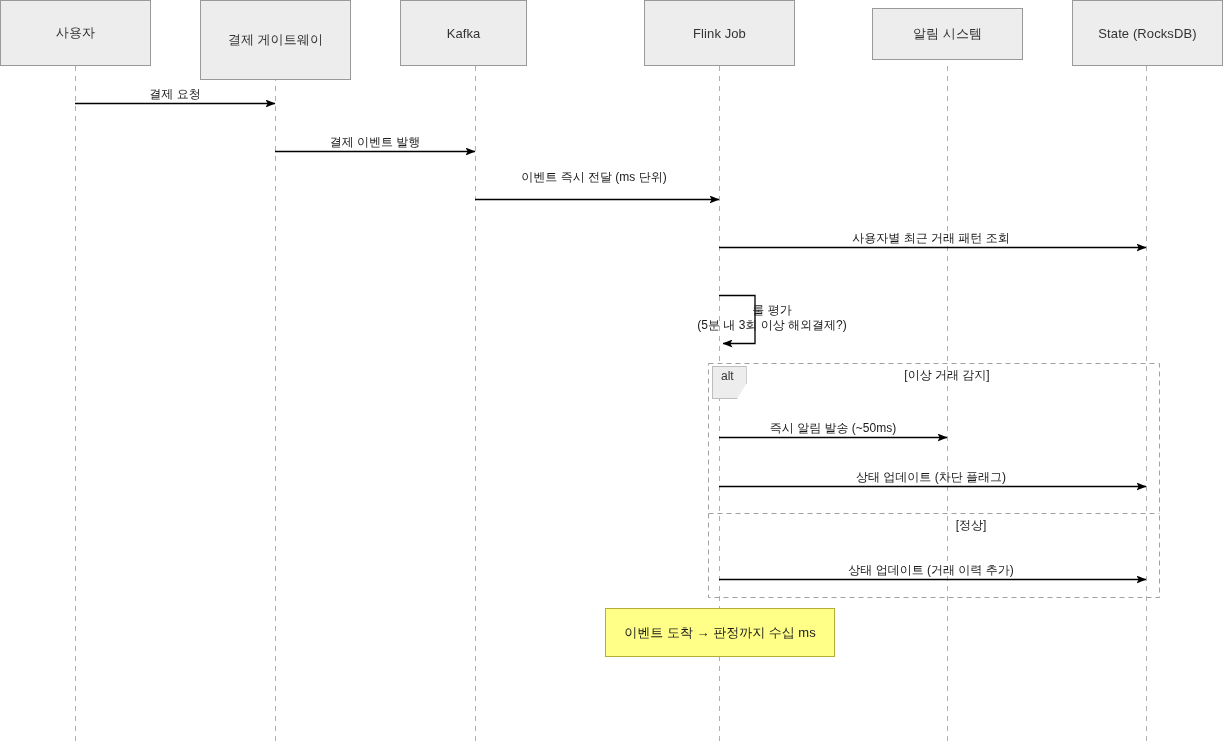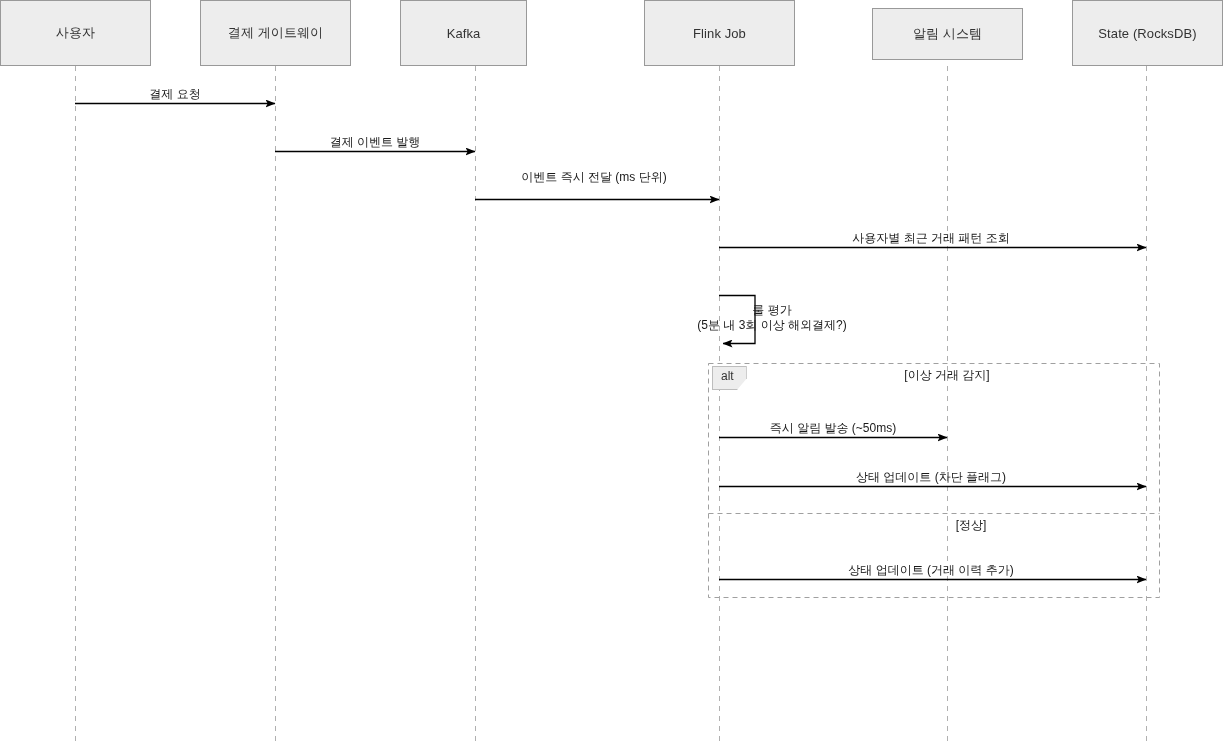--- a/index.html
+++ b/index.html
@@ -54,21 +54,21 @@
     white-space: nowrap;
     transform: translateX(-50%);
   }
   .frag-tab {
     position: absolute;
     font-size: 12px;
     color: #333333;
     background: #ededed;
     border: 1px solid #bdbdbd;
     box-sizing: border-box;
-    padding: 2px 12px 5px 8px;
+    padding: 2px 12px 14px 8px;
     line-height: 15px;
     clip-path: polygon(0 0, 100% 0, 100% 52%, 72% 100%, 0 100%);
   }
   .note-box {
     position: absolute;
     box-sizing: border-box;
     background: #ffff88;
     border: 1px solid #b3ae33;
     display: flex;
     align-items: center;
@@ -113,21 +113,21 @@
         <line x1="719" y1="486.5" x2="1146" y2="486.5" stroke="#000000" stroke-width="1.3" marker-end="url(#arrowFilled)"></line>
         <line x1="719" y1="579.5" x2="1146" y2="579.5" stroke="#000000" stroke-width="1.3" marker-end="url(#arrowFilled)"></line>
         <path d="M719,295.5 L755,295.5 L755,343.5 L723,343.5" fill="none" stroke="#000000" stroke-width="1.3" marker-end="url(#arrowFilledRev)"></path>
       </g>
   </svg>
 
   <div id="participants-layer">
       <div class="participant-box" style="left: 0px; top: 0px; width: 151px; height: 66px;">
         <span>사용자</span>
       </div>
-      <div class="participant-box" style="left: 200px; top: 0px; width: 151px; height: 66px;">
+      <div class="participant-box" style="left: 200px; top: 0px; width: 151px; height: 80px; font-family: Liberation Serif, serif;">
         <span>결제 게이트웨이</span>
       </div>
       <div class="participant-box" style="left: 400px; top: 0px; width: 127px; height: 66px;">
         <span>Kafka</span>
       </div>
       <div class="participant-box" style="left: 644px; top: 0px; width: 151px; height: 66px;">
         <span>Flink Job</span>
       </div>
       <div class="participant-box" style="left: 872px; top: 8px; width: 151px; height: 52px;">
         <span>알림 시스템</span>
@@ -146,14 +146,17 @@
       <div class="msg-label" style="left: 931px; top: 231px;">사용자별 최근 거래 패턴 조회</div>
       <div class="msg-label" style="left: 833px; top: 421px;">즉시 알림 발송 (~50ms)</div>
       <div class="msg-label" style="left: 931px; top: 470px;">상태 업데이트 (차단 플래그)</div>
       <div class="msg-label" style="left: 931px; top: 563px;">상태 업데이트 (거래 이력 추가)</div>
       <div class="msg-label" style="left: 772px; top: 303px;">
         <div>룰 평가</div>
         <div>(5분 내 3회 이상 해외결제?)</div>
       </div>
     </div>
 
+  <div class="note-box" id="note-box" style="left: 605px; top: 608px; width: 230px; height: 49px;">
+    <span>이벤트 도착 → 판정까지 수십 ms</span>
+  </div>
 
 </div>
 
 </body></html>

